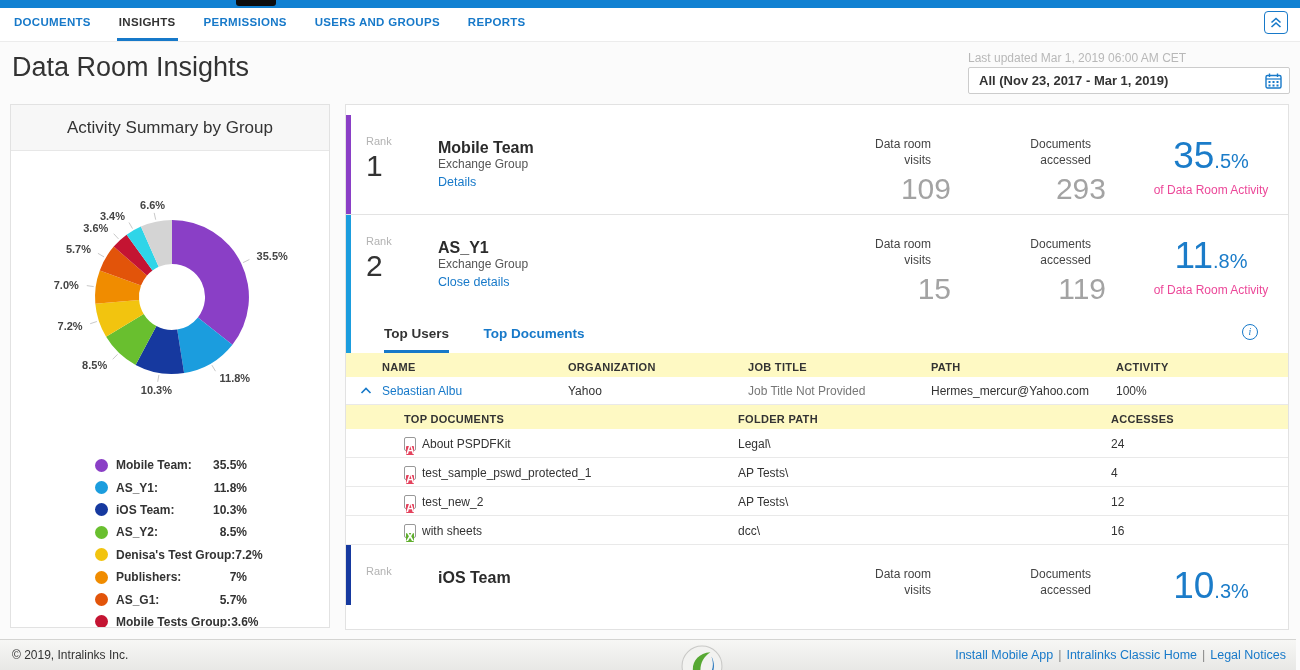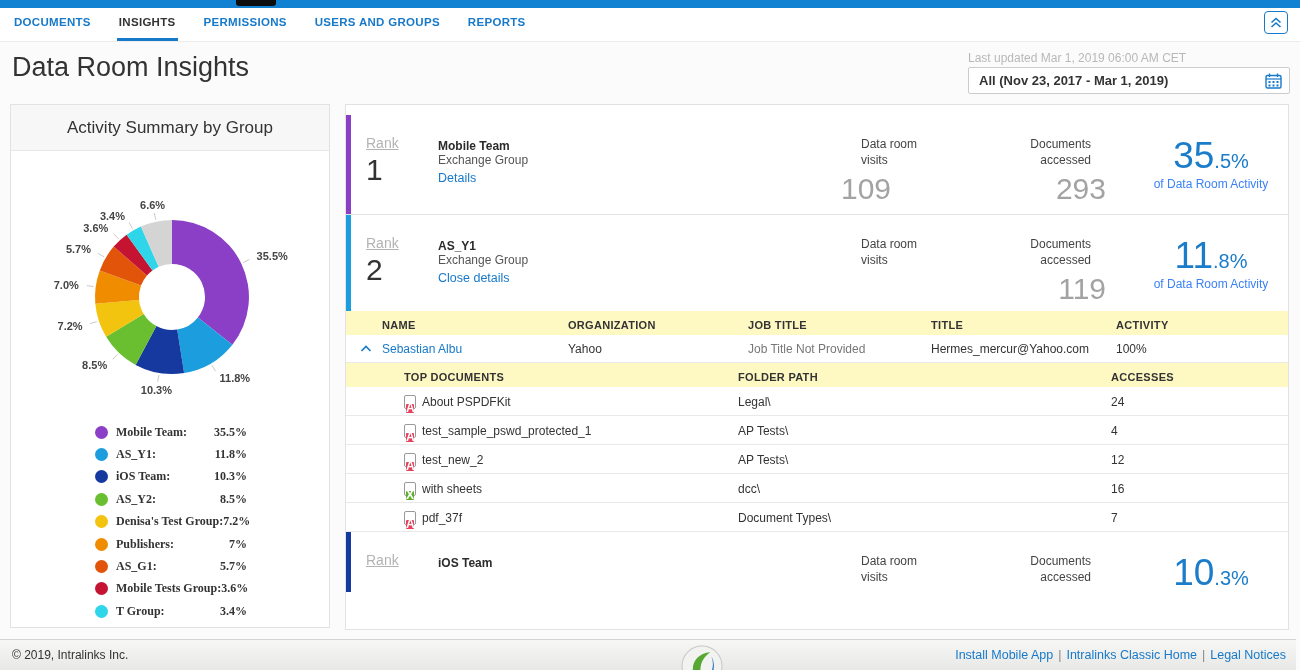--- a/index.html
+++ b/index.html
@@ -19,45 +19,45 @@
   
   .page-title { position:absolute; left:12px; top:52px; font-size:27px; color:#333; }
   .last-updated { position:absolute; left:968px; top:51px; width:322px; font-size:12px; color:#b8b8b8; }
   .date-filter { position:absolute; left:968px; top:67px; width:322px; height:27px; background:#fff; border:1px solid #ccc; border-radius:2px; font-size:13px; font-weight:bold; color:#333; line-height:25px; padding-left:10px; cursor:pointer; }
   .date-filter svg { position:absolute; right:7px; top:5px; }
   
   .left-panel { position:absolute; left:10px; top:104px; width:320px; height:524px; background:#fff; border:1px solid #e2e2e2; overflow:hidden; }
   .left-panel-header { height:46px; background:#f7f7f7; border-bottom:1px solid #e7e7e7; font-size:17px; color:#333; text-align:center; line-height:46px; }
   #donut-svg { position:absolute; left:0; top:46px; }
   .slice-label { font-size:11px; font-weight:bold; fill:#444; }
-  .legend { position:absolute; left:84px; top:316px; width:152px;font-family:Liberation Serif, serif; }
+  .legend { position:absolute; left:84px; top:349px; width:152px; }
   .legend-row { display:flex; align-items:center; height:22.4px; cursor:pointer; }
   .legend-dot { width:13px; height:13px; border-radius:50%; margin-right:8px; flex:none; }
   .legend-label { font-size:12px; font-weight:bold; color:#333; white-space:nowrap; }
   .legend-value { margin-left:auto; font-size:12px; font-weight:bold; color:#333; }
   
   .right-panel { position:absolute; left:345px; top:104px; width:944px; height:526px; background:#fff; border:1px solid #e2e2e2; overflow:hidden; padding-top:10px; }
   .group-block { position:relative; }
   .accent { position:absolute; left:0; top:0; bottom:0; width:5px; }
   .rank-head { position:relative; height:99px; }
   .rr-rank { position:absolute; left:20px; top:20px; }
-  .rank-label { font-size:14px; color:#b3b3b3;text-decoration:underline; }
+  .rank-label { font-size:11px; color:#b3b3b3; }
   .rank-num { font-size:30px; color:#333; margin-top:2px; }
   .rr-name { position:absolute; left:92px; top:24px; }
-  .group-name { font-size:12px; font-weight:bold; color:#2b2b2b; }
+  .group-name { font-size:16px; font-weight:bold; color:#2b2b2b; }
   .group-type { font-size:12px; color:#555; }
   .group-link { font-size:12.5px; color:#1779c9; margin-top:4px; cursor:pointer; }
-  .rr-visits { position:absolute; left:495px; top:22px; width:110px; text-align:left; }
+  .rr-visits { position:absolute; left:495px; top:22px; width:110px; text-align:right; }
   .rr-docs { position:absolute; left:650px; top:22px; width:110px; text-align:right; }
   .metric-label { font-size:12px; color:#444; line-height:1.3; }
   .metric-value { font-size:30px; color:#a3a3a3; margin-top:4px; }
   .rr-pct { position:absolute; left:795px; top:20px; width:140px; text-align:center; color:#1b7cc9; }
   .pct-main { font-size:37px; }
   .pct-sub { font-size:20px; }
-  .pct-caption { font-size:12px; color:#3b82f6; margin-top:0; }
+  .pct-caption { font-size:12px; color:#ec4899; margin-top:6px; }
   .sep { border-bottom:1px solid #e3e3e3; }
   
   .detail-tabs { position:relative; height:42px; padding:13px 0 0 38px; }
   .dtab { display:inline-block; font-size:13.5px; font-weight:bold; padding-bottom:9px; margin-right:30px; border-bottom:3px solid transparent; cursor:pointer; }
   .dtab.active { color:#333; border-bottom-color:#1779c9; }
   .dtab.inactive { color:#1779c9; }
   .info-circle { position:absolute; right:30px; top:13px; width:16px; height:16px; border:1.5px solid #1779c9; border-radius:50%; color:#1779c9; font-size:10px; text-align:center; line-height:13px; cursor:pointer; font-family:"Liberation Serif", serif; font-style:italic; }
   .info-circle::after { content:"i"; }
   .thead { position:relative; height:24px; background:#fef9c3; }
   .thead span { position:absolute; top:8px; font-size:11px; font-weight:bold; color:#333; letter-spacing:.3px; }
@@ -242,37 +242,43 @@
         <div class="rank-label">Rank</div>
         <div class="rank-num">2</div>
       </div>
       <div class="rr-name">
         <div class="group-name">AS_Y1</div>
         <div class="group-type">Exchange Group</div>
         <div class="group-link">Close details</div>
       </div>
       <div class="rr-visits">
         <div class="metric-label" style="width:70px;margin:0 auto;">Data room visits</div>
+        <div class="metric-value">15</div>
       </div>
       <div class="rr-docs">
         <div class="metric-label" style="width:80px;margin:0 auto;">Documents accessed</div>
         <div class="metric-value">119</div>
       </div>
       <div class="rr-pct">
         <span class="pct-main">11</span><span class="pct-sub">.8%</span>
         <div class="pct-caption">of Data Room Activity</div>
       </div>
     </div>
 
+    <div class="detail-tabs">
+      <span class="dtab active">Top Users</span>
+      <span class="dtab inactive">Top Documents</span>
+      <span class="info-circle"></span>
+    </div>
 
     <div class="thead">
       <span class="c-name">NAME</span>
       <span class="c-org">ORGANIZATION</span>
       <span class="c-job">JOB TITLE</span>
-      <span class="c-email">TITLE</span>
+      <span class="c-email">PATH</span>
       <span class="c-act">ACTIVITY</span>
     </div>
 
     <div class="trow">
       <svg class="chev" width="12" height="9" viewBox="0 0 12 9">
         <path d="M1.5 7 L6 2.5 L10.5 7" fill="none" stroke="#1779c9" stroke-width="1.6"></path>
       </svg>
       <span class="c-name user-link">Sebastian Albu</span>
       <span class="c-org">Yahoo</span>
       <span class="c-job muted">Job Title Not Provided</span>
@@ -310,28 +316,20 @@
       <span class="c-path">AP Tests\</span>
       <span class="c-acc">12</span>
     </div>
     <div class="trow drow" data-type="xls">
       <span class="docicon">
           <span class="doc-badge"></span>
         </span>
       <span class="c-docname">with sheets</span>
       <span class="c-path">dcc\</span>
       <span class="c-acc">16</span>
-    </div>
-    <div class="trow drow" data-type="pdf">
-      <span class="docicon">
-          <span class="doc-badge"></span>
-        </span>
-      <span class="c-docname">pdf_37f</span>
-      <span class="c-path">Document Types\</span>
-      <span class="c-acc">7</span>
     </div>
   </div>
 
   <div class="group-block">
     <div class="accent" style="background: rgb(22, 57, 159);"></div>
     <div class="rank-head partial">
       <div class="rr-rank">
         <div class="rank-label">Rank</div>
       </div>
       <div class="rr-name">

